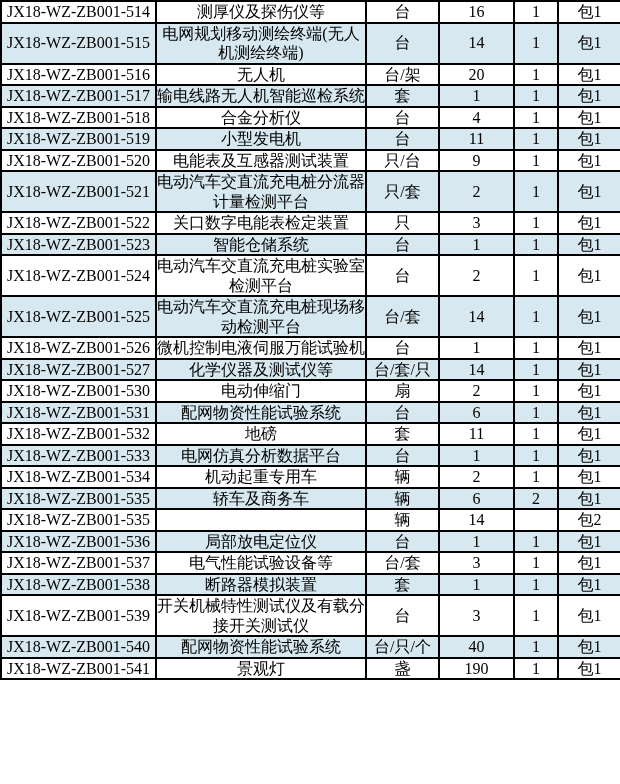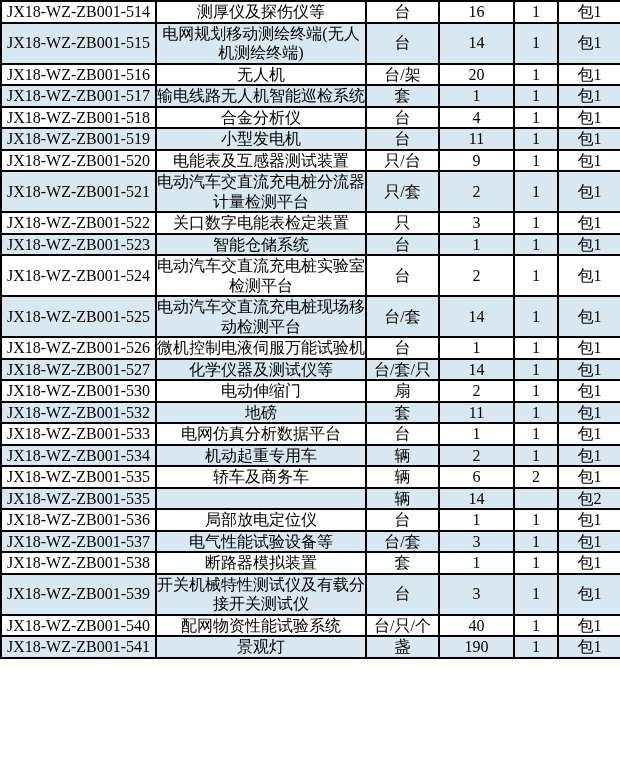--- a/index.html
+++ b/index.html
@@ -169,20 +169,28 @@
         </tr>
         <tr>
           <td>JX18-WZ-ZB001-530</td>
           <td class="c-desc">电动伸缩门</td>
           <td>扇</td>
           <td>2</td>
           <td>1</td>
           <td>包1</td>
         </tr>
         <tr>
+          <td>JX18-WZ-ZB001-531</td>
+          <td class="c-desc">配网物资性能试验系统</td>
+          <td>台</td>
+          <td>6</td>
+          <td>1</td>
+          <td>包1</td>
+        </tr>
+        <tr>
           <td>JX18-WZ-ZB001-532</td>
           <td class="c-desc">地磅</td>
           <td>套</td>
           <td>11</td>
           <td>1</td>
           <td>包1</td>
         </tr>
         <tr>
           <td>JX18-WZ-ZB001-533</td>
           <td class="c-desc">电网仿真分析数据平台</td>

